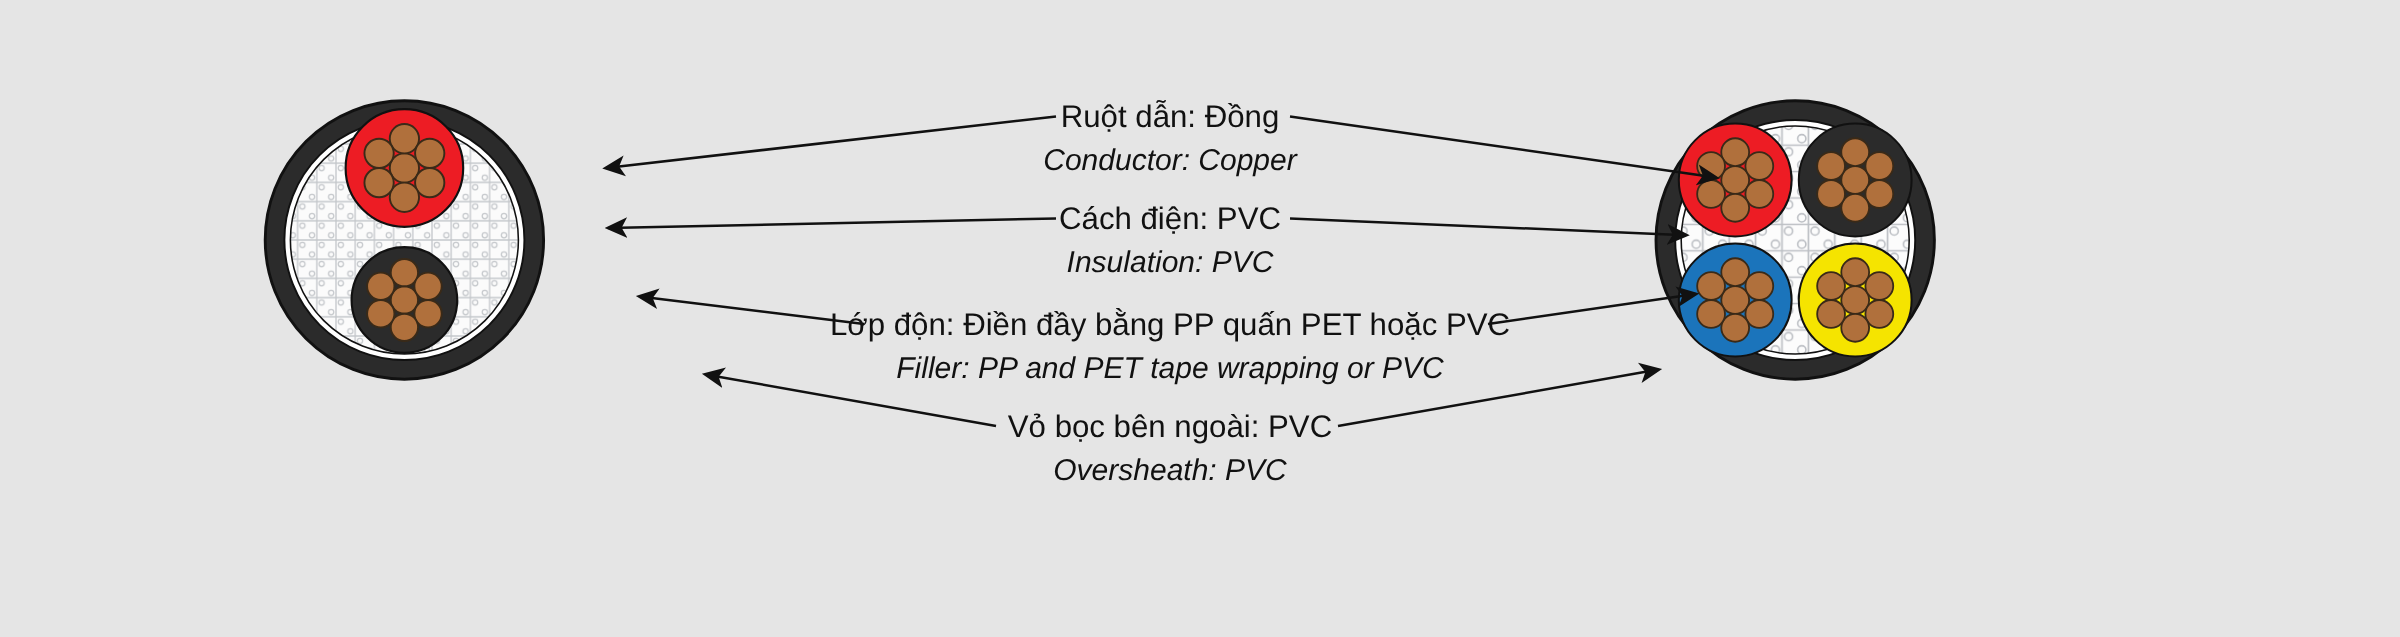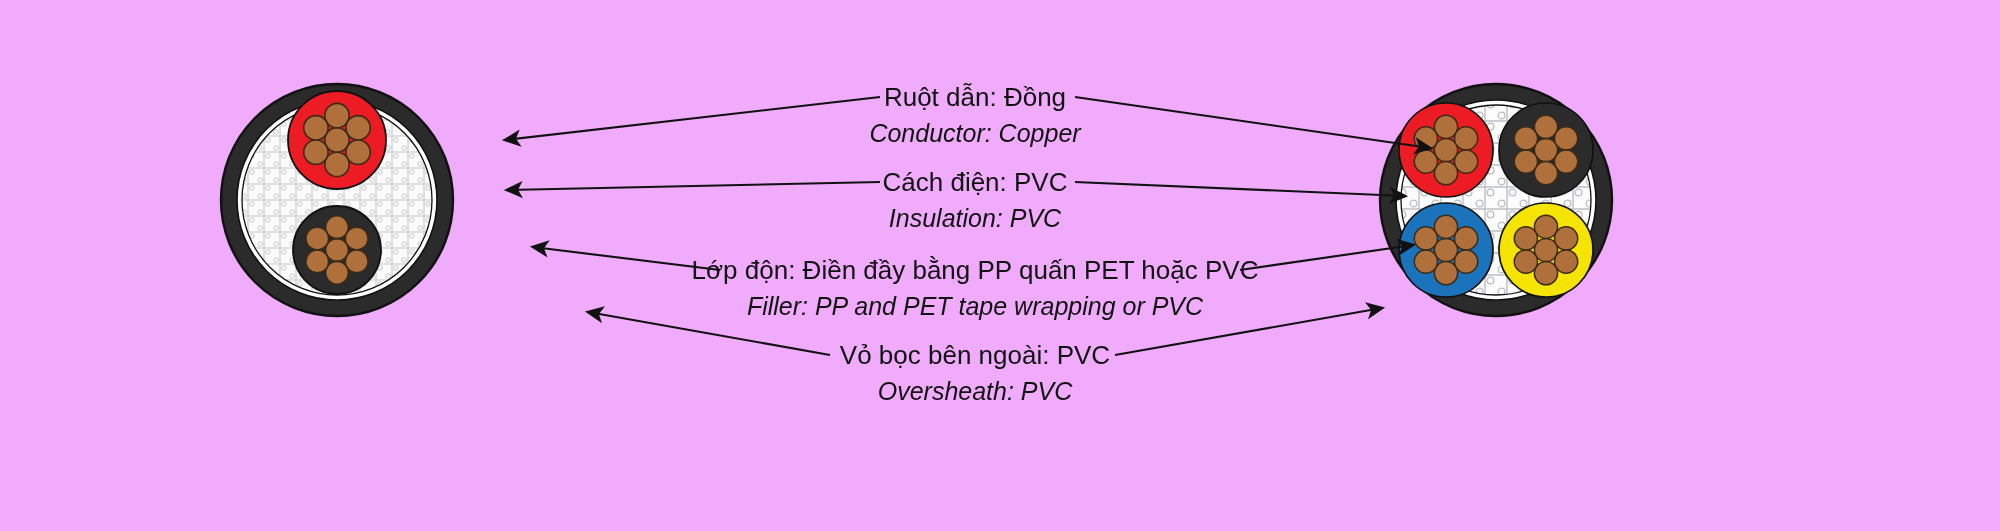--- a/index.html
+++ b/index.html
@@ -7,21 +7,21 @@
     padding: 0;
     background: #ffffff;
   }
   body {
     font-family: "Liberation Sans", sans-serif;
   }
   #stage {
     position: relative;
     width: 2000px;
     height: 531px;
-    background: #f0abfc;
+    background: #e5e5e5;
     overflow: hidden;
   }
   #diagram-svg {
     position: absolute;
     left: 0;
     top: 0;
     width: 2000px;
     height: 531px;
     display: block;
   }

